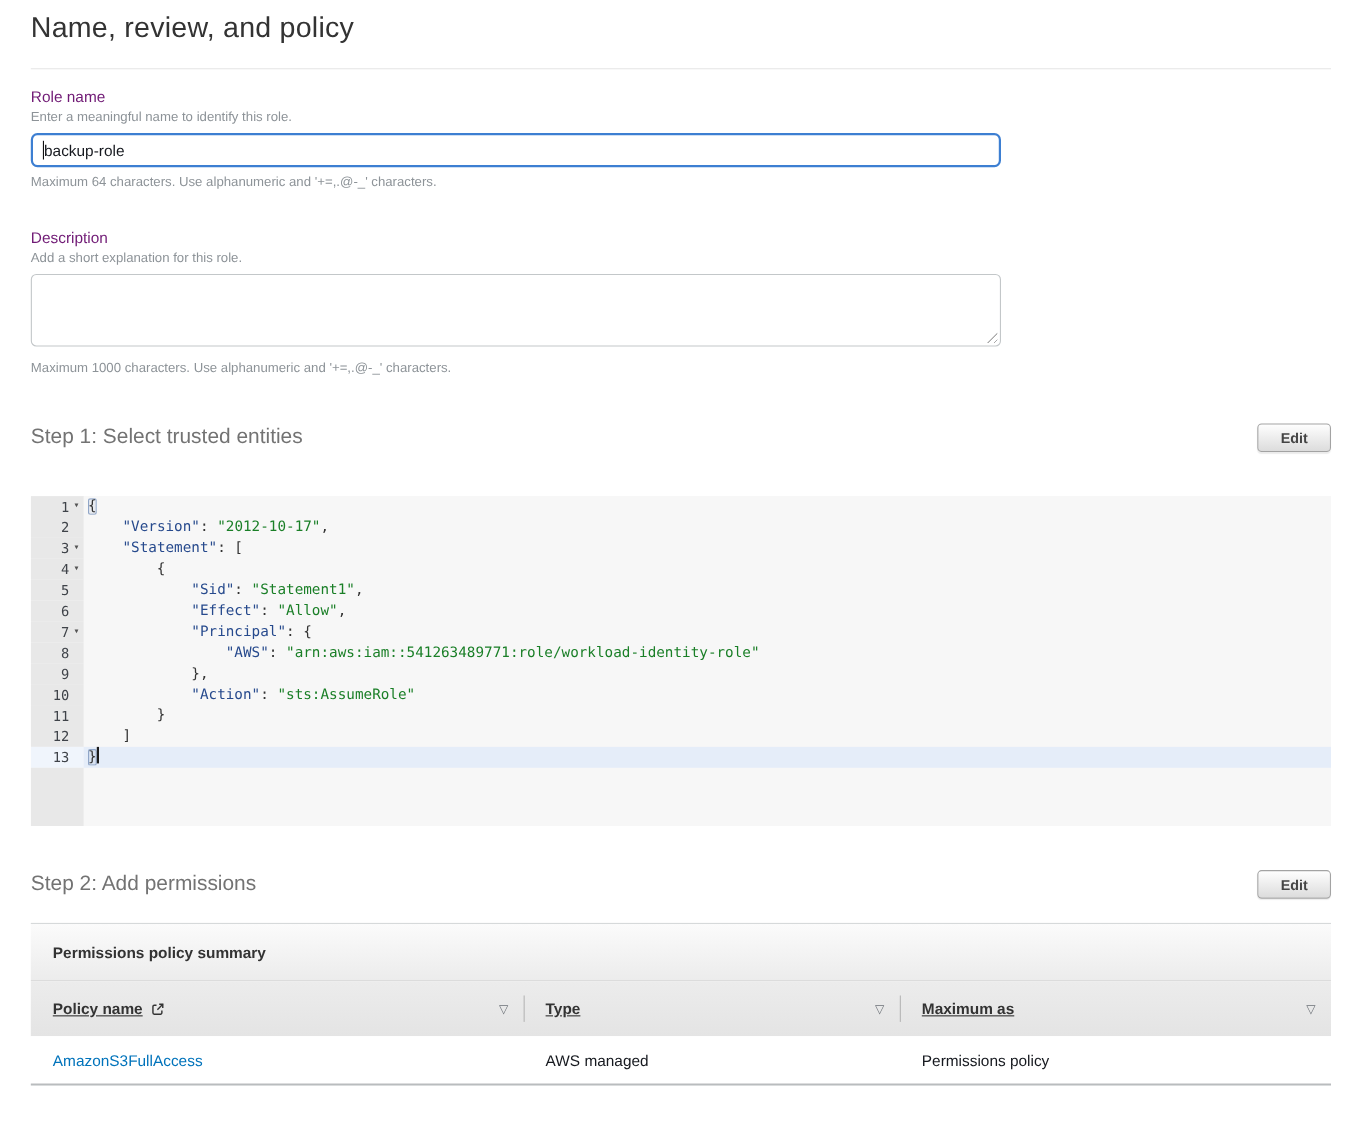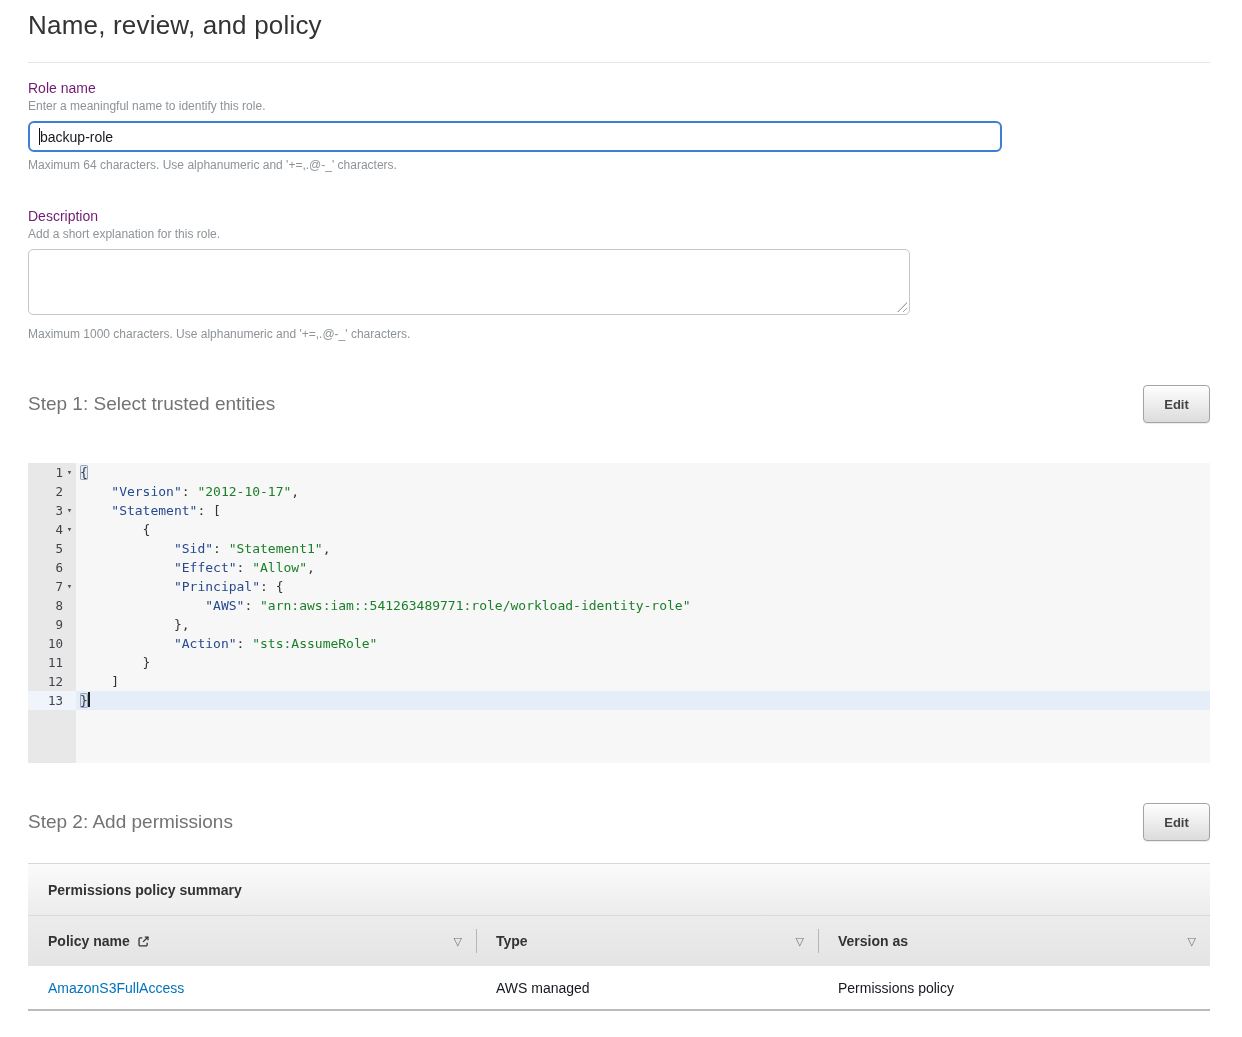--- a/index.html
+++ b/index.html
@@ -10,41 +10,41 @@
   .page-title { font-size:26px; font-weight:400; color:#333; letter-spacing:.2px; }
 
   .section-heading { font-size:16px; font-weight:700; color:#222; margin-top:44px; }
   .rule { border:none; border-top:1px solid #e6e6e6; margin-top:21px; }
 
   .field-label { font-size:14px; color:#701a75; margin-top:17px; }
   .field-desc { font-size:12px; color:#8d9398; margin-top:3px; }
   .field-hint { font-size:12px; color:#8d9398; margin-top:6px; }
 
   .text-input {
-    margin-top:8px; width:974px; height:31px; border:2px solid #3d7fd2; border-radius:6px;
+    margin-top:8px; width:882px; height:31px; border:2px solid #3d7fd2; border-radius:6px;
     background:#fff; display:flex; align-items:center; padding:0 9px;
     font-size:14px; color:#16191f;
   }
   .caret { width:1px; height:17px; background:#111; display:inline-block; margin-right:0px; }
 
   .textarea {
     margin-top:8px; width:882px; height:66px; border:1px solid #c3c7c9; border-radius:5px;
     background:#fff; position:relative;
   }
   .grip { position:absolute; right:2px; bottom:2px; width:10px; height:10px;
     background:repeating-linear-gradient(135deg, transparent 0 3px, #a9a9a9 3px 4px);
     clip-path:polygon(100% 0, 100% 100%, 0 100%); }
   .hint-lg { margin-top:12px; }
 
   .step-header { display:flex; justify-content:space-between; align-items:center; }
   .step1-header { margin-top:44px; }
   .step2-header { margin-top:40px; }
   .step-title { font-size:19px; font-weight:400; color:#737373; }
   .btn {
-    min-width:67px; height:38px; padding:0 16px; font-size:13px; font-weight:700; color:#444;
+    min-width:67px; height:26px; padding:0 16px; font-size:13px; font-weight:700; color:#444;
     background:linear-gradient(#fefefe,#dcdcdc); border:1px solid #a3a3a3; border-radius:4px;
     box-shadow:0 1px 1px rgba(0,0,0,.08); cursor:pointer;
     font-family:"Liberation Sans","DejaVu Sans",sans-serif;
   }
 
   
   .editor {
     margin-top:40px; width:1182px; height:300px; background:#f7f7f7;
     display:flex; flex-direction:column; overflow:hidden;
     font-family:"DejaVu Sans Mono","Liberation Mono",monospace;
@@ -69,21 +69,21 @@
   .panel { margin-top:22px; border-top:1px solid #d6d9da; }
   .panel-header {
     height:52px; display:flex; align-items:center; padding-left:20px;
     background:linear-gradient(#fbfbfb,#ececec); border-bottom:1px solid #d9d9d9;
     font-size:14px; color:#333;font-weight:bold;
   }
   .tbl-header { display:flex; height:50px; background:linear-gradient(#ececec,#e4e4e4); }
   .th { display:flex; align-items:center; padding:0 14px 0 20px; position:relative; cursor:pointer; }
   .th:not(:first-child)::before { content:''; position:absolute; left:0; top:13px; height:24px;
     width:1px; background:#b6b6b6; }
-  .th-label { font-size:14px; font-weight:700; color:#333; }
+  .th-label { font-size:14px; font-weight:700; color:#333;text-decoration:underline; }
   .th-spacer { flex:1; }
   .sort-icon { font-size:11px; color:#6d7278; }
   .ext-icon { margin-left:7px; display:inline-flex; }
   .col-1 { width:448px; flex:none; }
   .col-2 { width:342px; flex:none;gap:28px; }
   .col-3 { flex:1; }
   .tbl-row { display:flex; height:45px; border-bottom:2px solid #b9bcbe; background:#fff; }
   .td { display:flex; align-items:center; padding-left:20px; font-size:14px; color:#16191f; }
   .link { color:#0073bb; text-decoration:none; cursor:pointer; }
 </style>
@@ -239,21 +239,21 @@
         </span>
         <span class="th-spacer"></span>
         <span class="sort-icon">▽</span>
       </div>
       <div class="th col-2">
         <span class="th-label">Type</span>
         <span class="th-spacer"></span>
         <span class="sort-icon">▽</span>
       </div>
       <div class="th col-3">
-        <span class="th-label">Version as</span>
+        <span class="th-label">Maximum as</span>
         <span class="th-spacer"></span>
         <span class="sort-icon">▽</span>
       </div>
     </div>
 
     <div class="tbl-row">
       <div class="td col-1">
         <a class="link">AmazonS3FullAccess</a>
       </div>
       <div class="td col-2">AWS managed</div>

